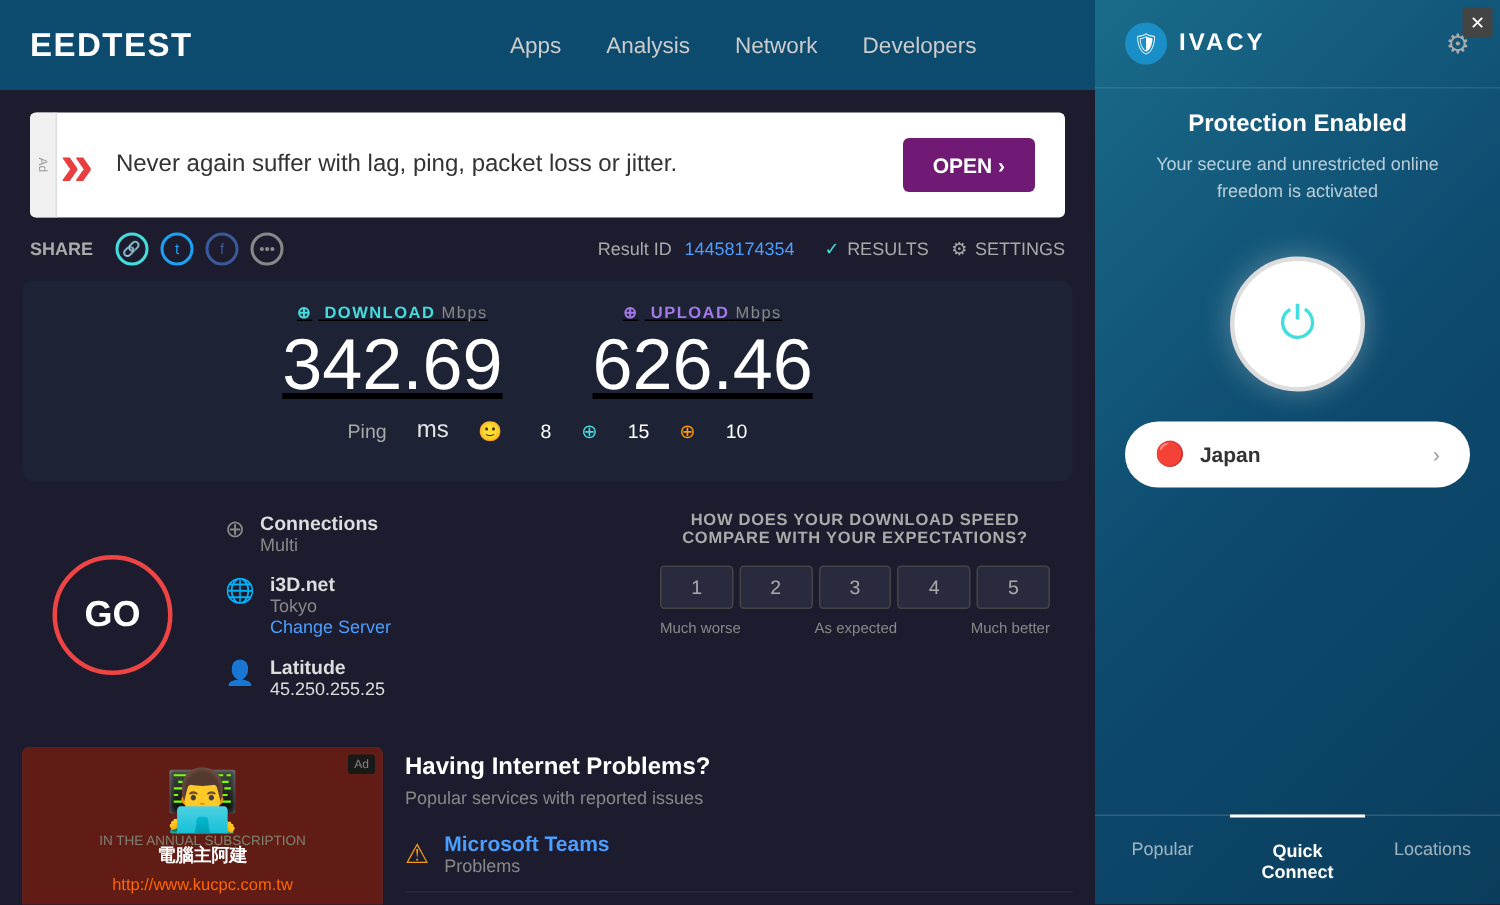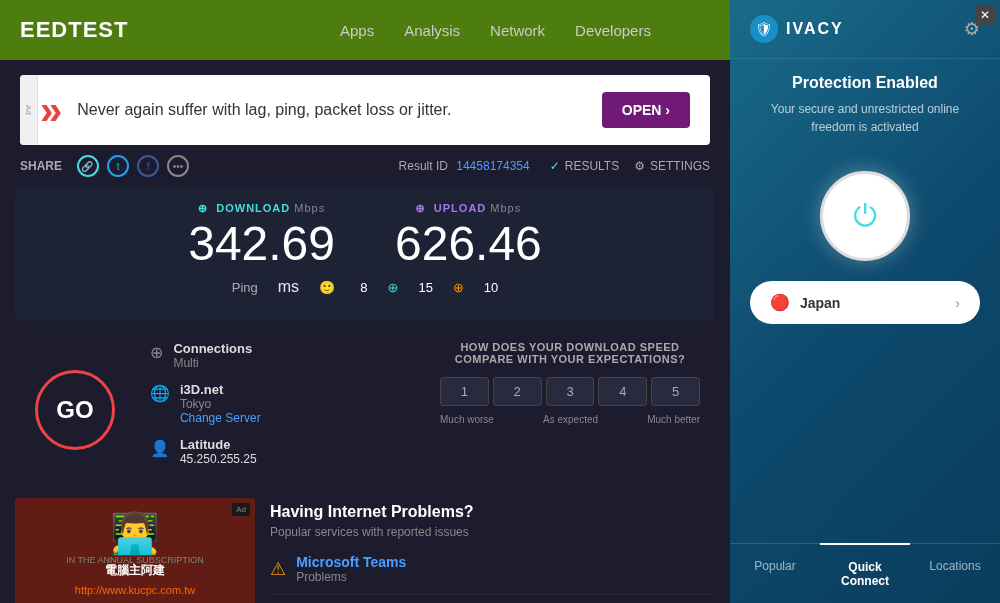--- a/index.html
+++ b/index.html
@@ -6,21 +6,21 @@
     body { width: 1000px; height: 603px; overflow: hidden; font-family: Arial, sans-serif; background: #1a1a2e; position: relative; }
 
     
     .speedtest-bg {
       position: absolute; top: 0; left: 0; width: 730px; height: 603px;
       background: #1c1c2e; overflow: hidden;
     }
 
     
     .header {
-      background: #4d7c0f; height: 60px; display: flex; align-items: center;
+      background: #0c4a6e; height: 60px; display: flex; align-items: center;
       padding: 0 20px; position: relative;
     }
     .logo {
       color: white; font-size: 22px; font-weight: bold; letter-spacing: 1px;
     }
     .nav {
       position: absolute; left: 340px; display: flex; gap: 30px; align-items: center;
     }
     .nav a {
       color: #ccc; text-decoration: none; font-size: 15px;
@@ -69,21 +69,21 @@
     .results-btn::before { content: '✓'; color: #4dd; }
     .settings-btn::before { content: '⚙'; }
 
     
     .speed-results {
       background: #1e2235; margin: 0 15px; border-radius: 8px; padding: 15px 20px;
     }
     .speed-row {
       display: flex; justify-content: center; gap: 60px; margin-bottom: 10px;
     }
-    .speed-col { text-align: center; }
+    .speed-col { text-align: center; text-decoration: underline; }
     .speed-label {
       font-size: 11px; font-weight: bold; letter-spacing: 1px; margin-bottom: 5px;
     }
     .speed-label.down { color: #4dd; }
     .speed-label.up { color: #a478e8; }
     .speed-label .arrow { margin-right: 4px; }
     .speed-label .unit { color: #888; font-weight: normal; }
     .speed-value { font-size: 48px; color: white; font-weight: 300; line-height: 1; }
     .ping-row {
       display: flex; align-items: center; justify-content: center; gap: 20px;

